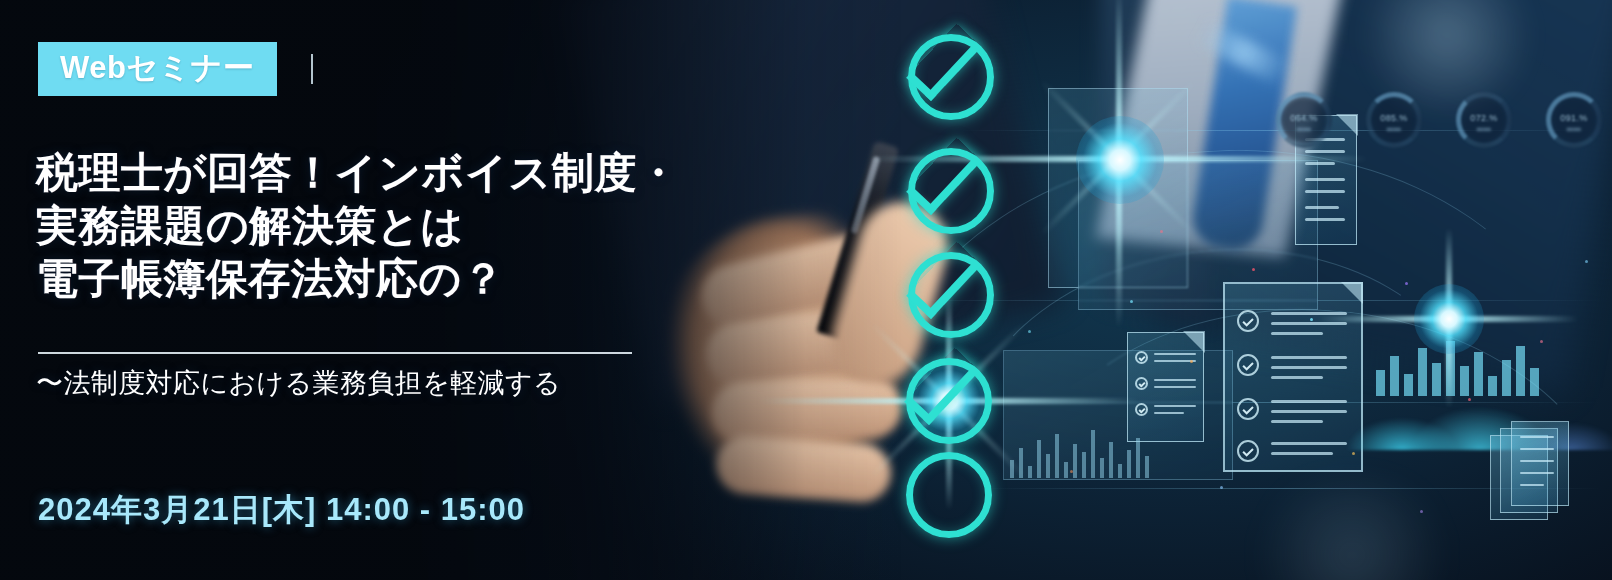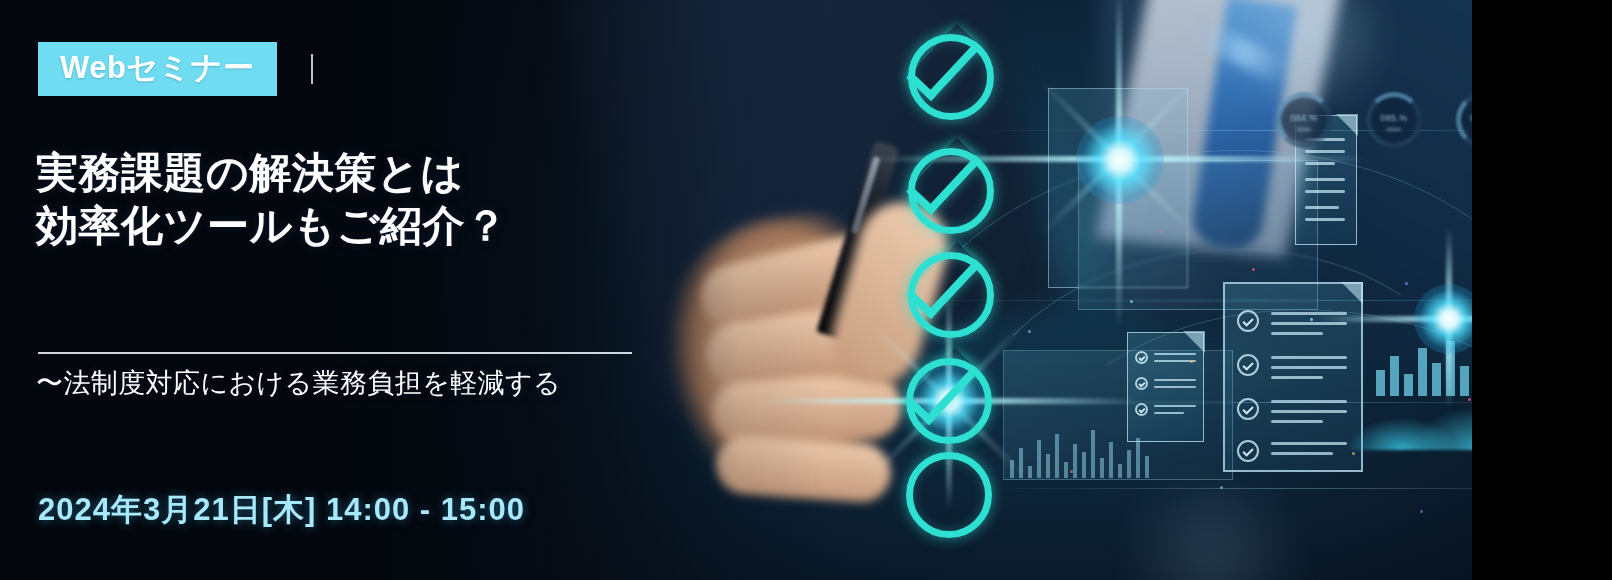--- a/index.html
+++ b/index.html
@@ -4,21 +4,21 @@
 <style>
   * { margin:0; padding:0; box-sizing:border-box; }
   html,body { background:#000; }
   body {
     font-family:"Liberation Sans","DejaVu Sans",sans-serif;
     -webkit-font-smoothing:antialiased;
   }
 
   .banner{
     position:relative;
-    width:1472px; height:580px;
+    width:1612px; height:580px;
     overflow:hidden;
     background:#070d17;
   }
 
   
   .bg{ position:absolute; inset:0; overflow:hidden; }
 
   
   .bg-base{
     position:absolute; inset:0;
@@ -568,22 +568,23 @@
   <div class="content">
 
     <div class="eyebrow">
       <span class="badge">Webセミナー</span>
       <span class="eyebrow-text">
         <span class="eyebrow-sep"></span>
       </span>
     </div>
 
     <h1 class="headline">
+      <div>税理士が回答！インボイス制度・</div>
       <div>実務課題の解決策とは</div>
-      <div>効率化ツールもご紹介？</div>
+      <div>電子帳簿保存法対応の？</div>
     </h1>
 
     <div class="rule"></div>
 
     <div class="subhead">
       <div>〜法制度対応における業務負担を軽減する</div>
     </div>
 
     <div class="datetime">2024年3月21日[木] 14:00 - 15:00</div>
   </div>

